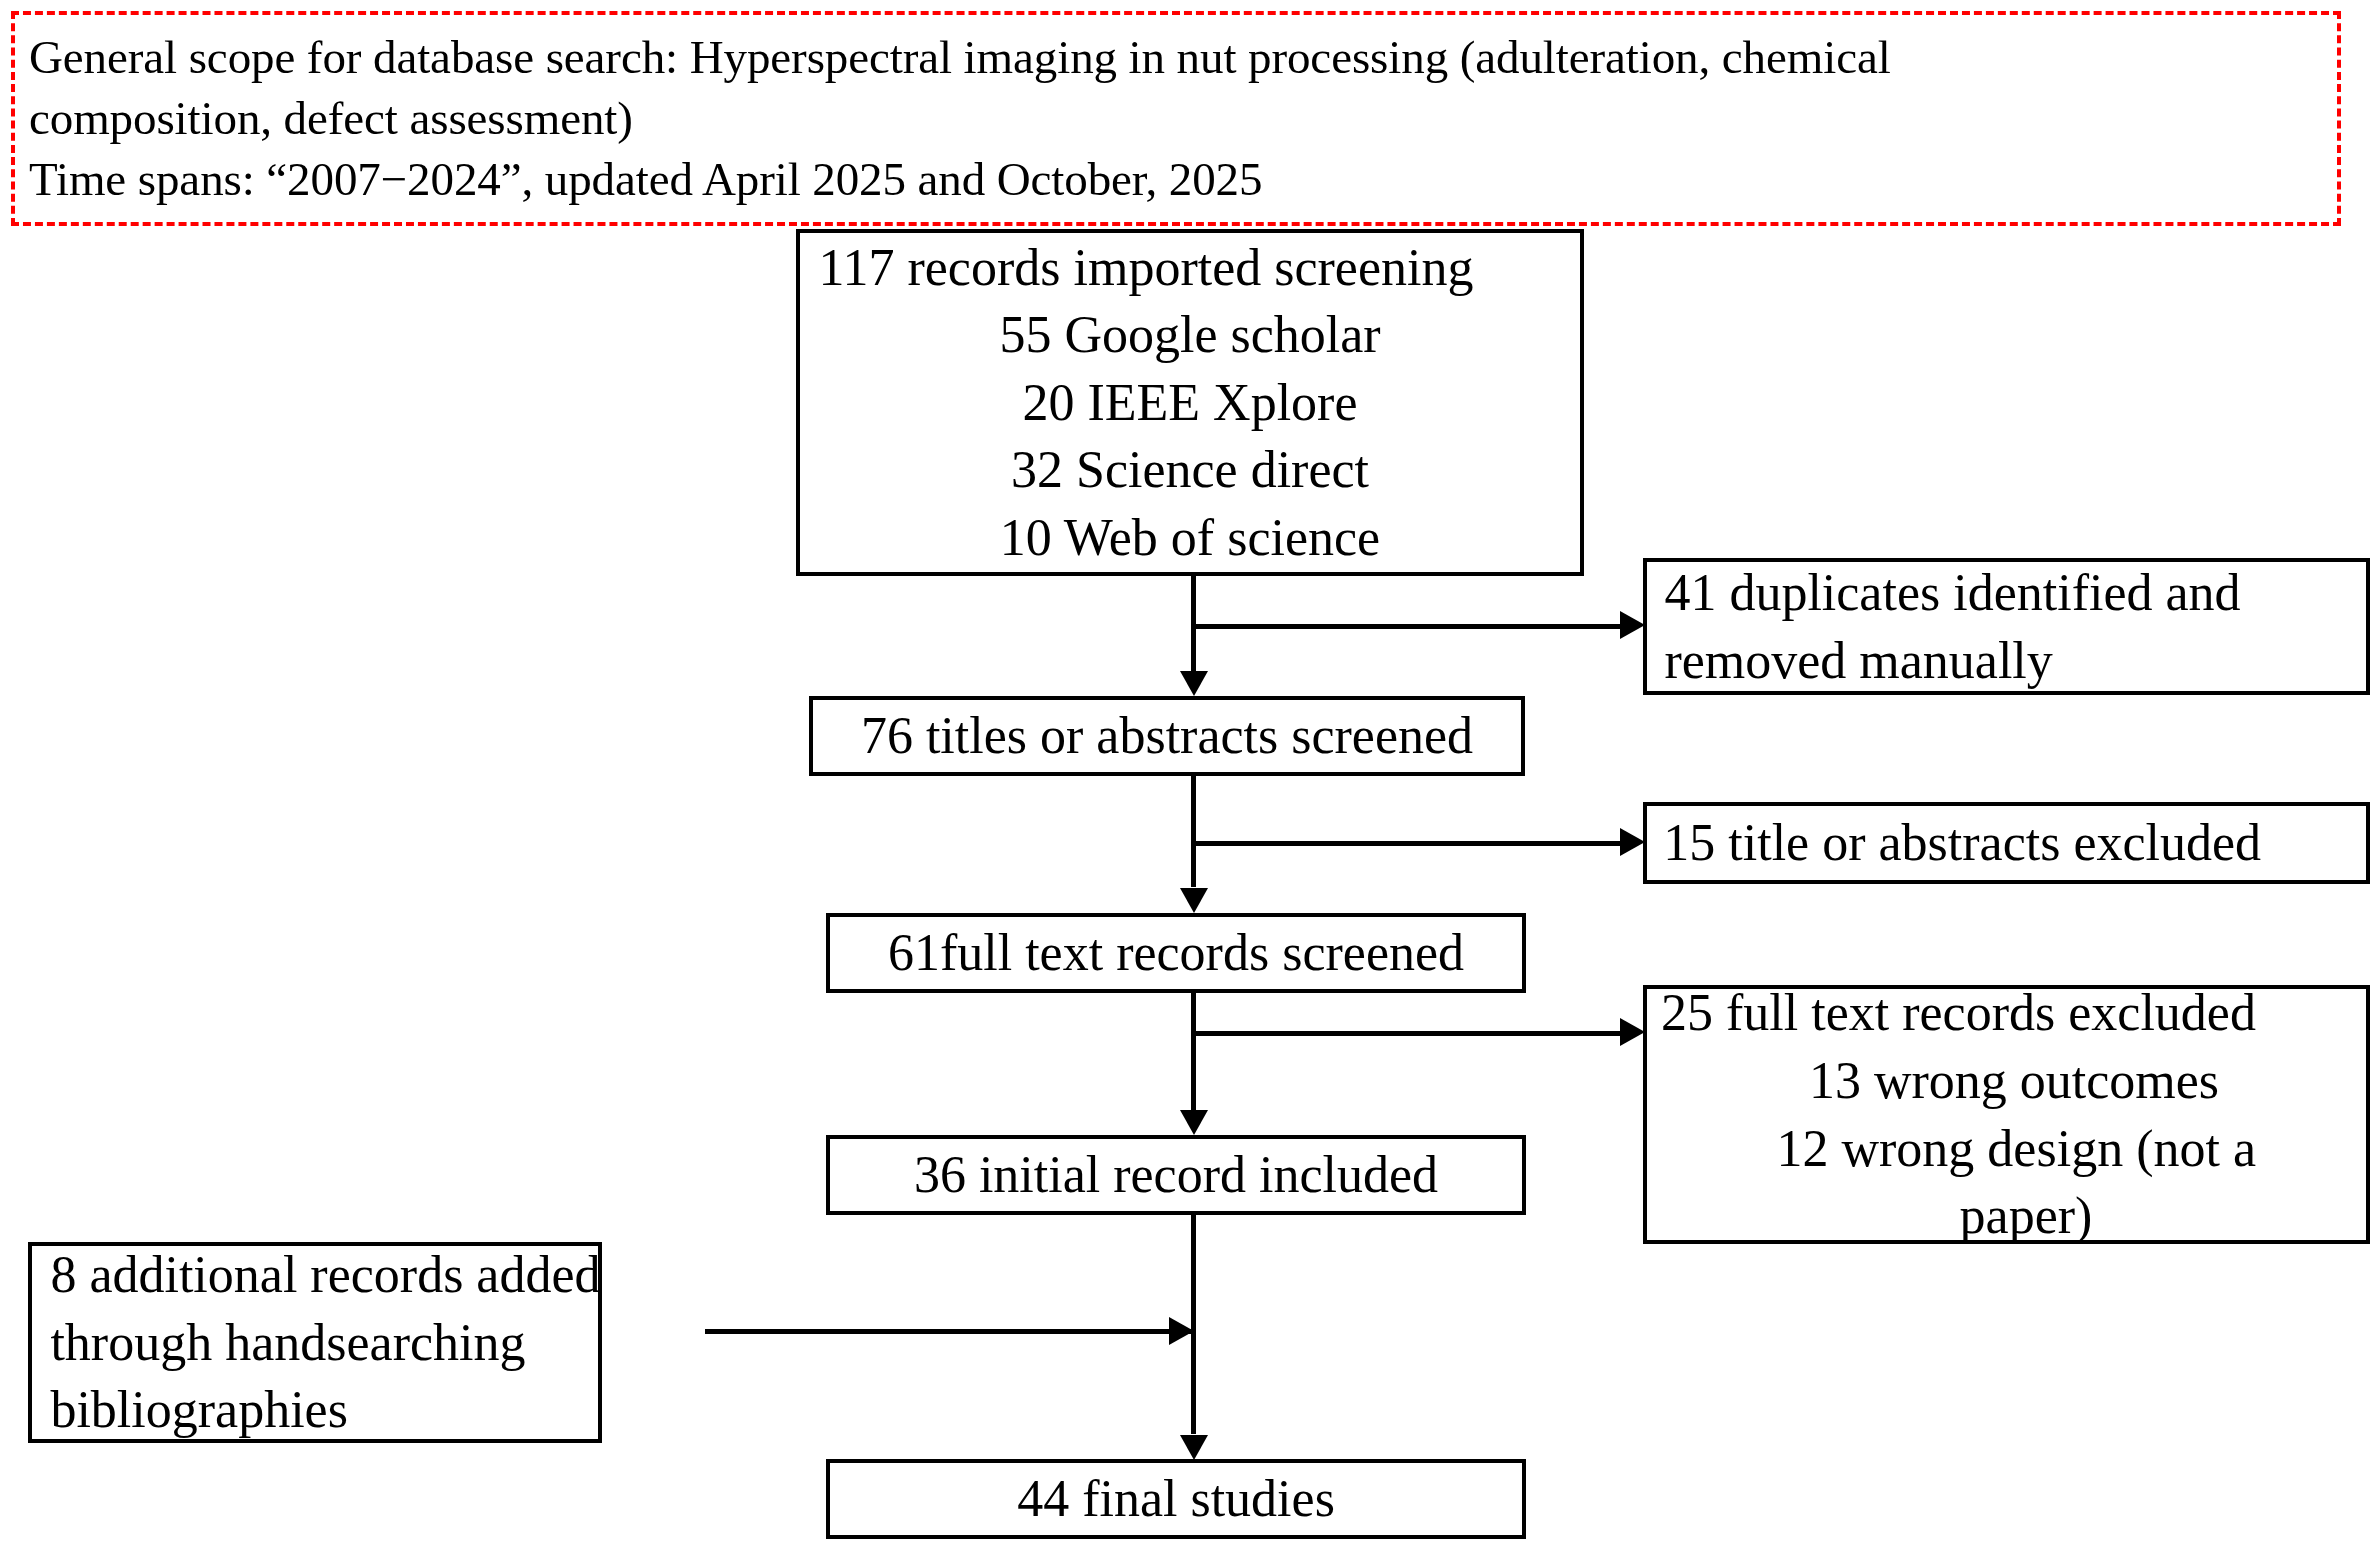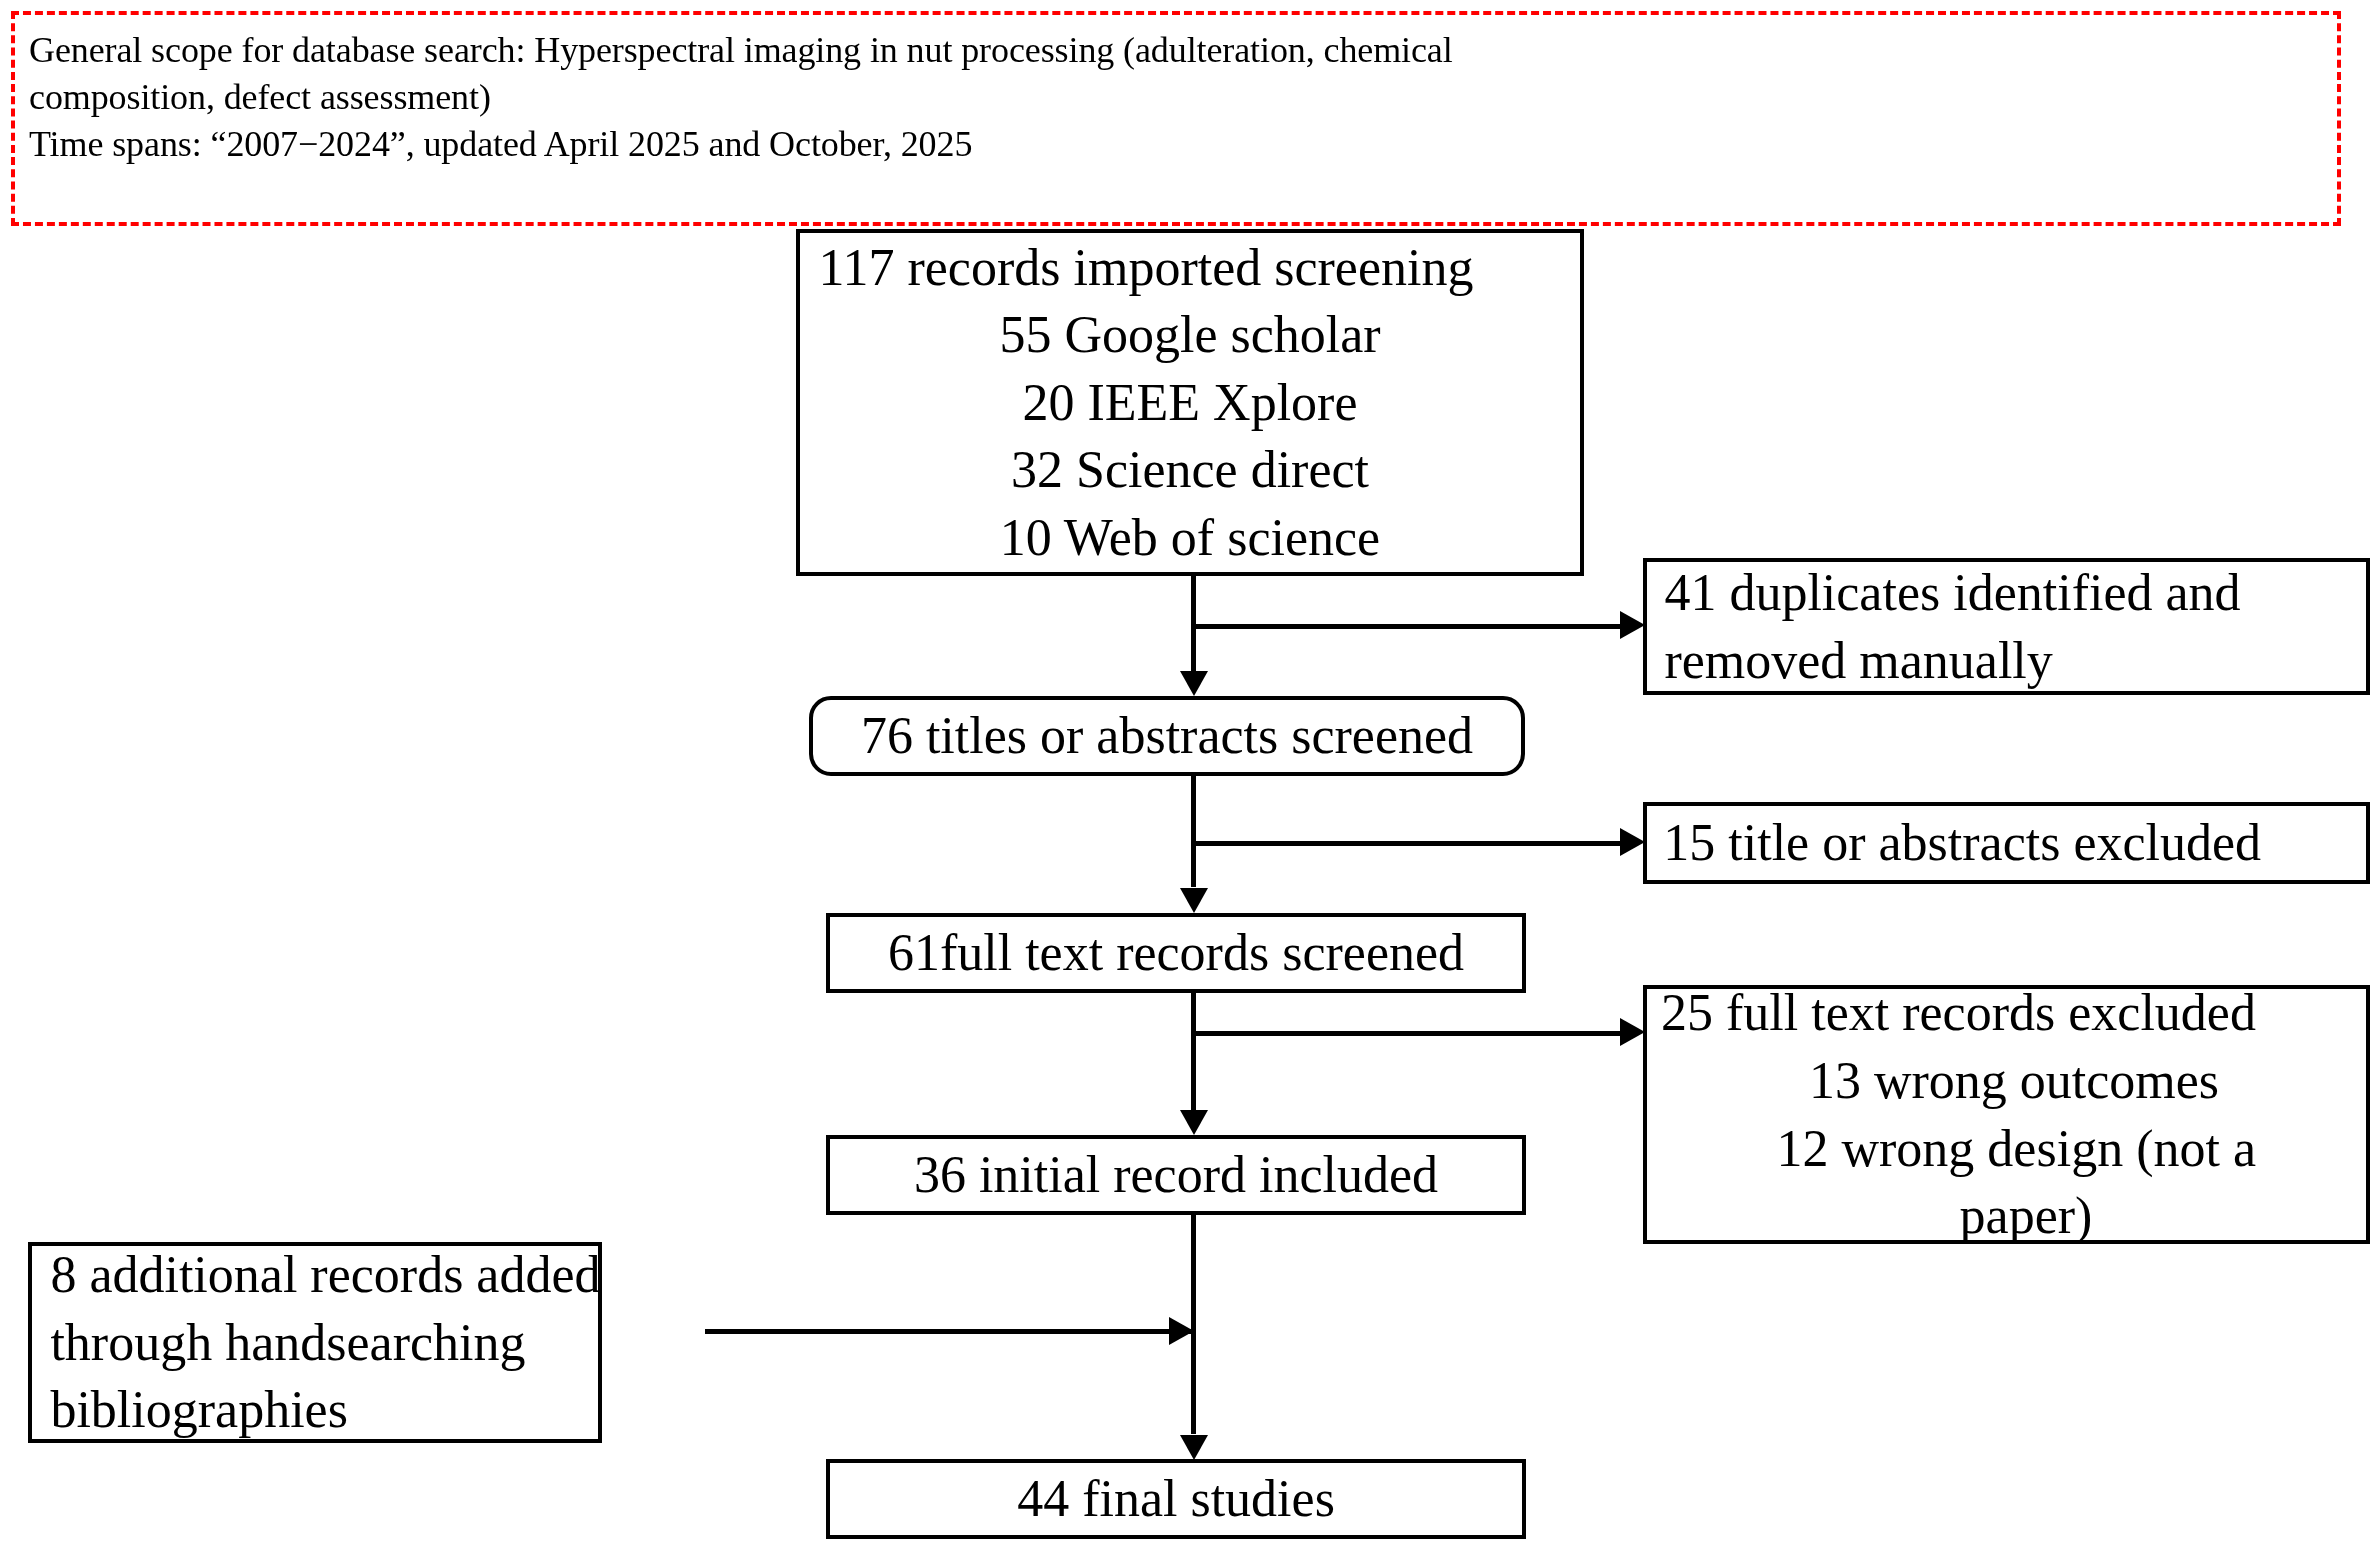--- a/index.html
+++ b/index.html
@@ -27,21 +27,21 @@
     height: 215px;
     border: 4.9px dashed #ff0000;
     box-sizing: border-box;
     background: #ffffff;
   }
   #scope-banner .scope-text {
     position: absolute;
     left: 14px;
     top: 12px;
     right: 7.6px;
-    font-size: 36px;
+    font-size: 47px;
     line-height: 1.30;
     color: #000000;
     letter-spacing: -0.1px;
   }
   
   .flow-box {
     position: absolute;
     box-sizing: border-box;
     border: 4.3px solid #000000;
     background: #ffffff;
@@ -105,21 +105,21 @@
     <div class="line center">20 IEEE Xplore</div>
     <div class="line center">32 Science direct</div>
     <div class="line center">10 Web of science</div>
   </div>
 
   <div class="flow-box" style="left:1643px; top:558px; width:727px; height:137px; padding:8.7px 17.4px;">
     <div class="line leftal">41 duplicates identified and</div>
     <div class="line leftal">removed manually</div>
   </div>
 
-  <div class="flow-box" style="left:809px; top:696px; width:716px; height:80px; padding:0 16.3px;border-radius:22px;">
+  <div class="flow-box" style="left:809px; top:696px; width:716px; height:80px; padding:0 16.3px;">
     <div class="line center">76 titles or abstracts screened</div>
   </div>
 
   <div class="flow-box" style="left:1643px; top:802px; width:727px; height:82px; padding:0 16.3px;">
     <div class="line leftal">15 title or abstracts excluded</div>
   </div>
 
   <div class="flow-box" style="left:826px; top:913px; width:700px; height:80px; padding:0 16.3px;">
     <div class="line center">61full text records screened</div>
   </div>

